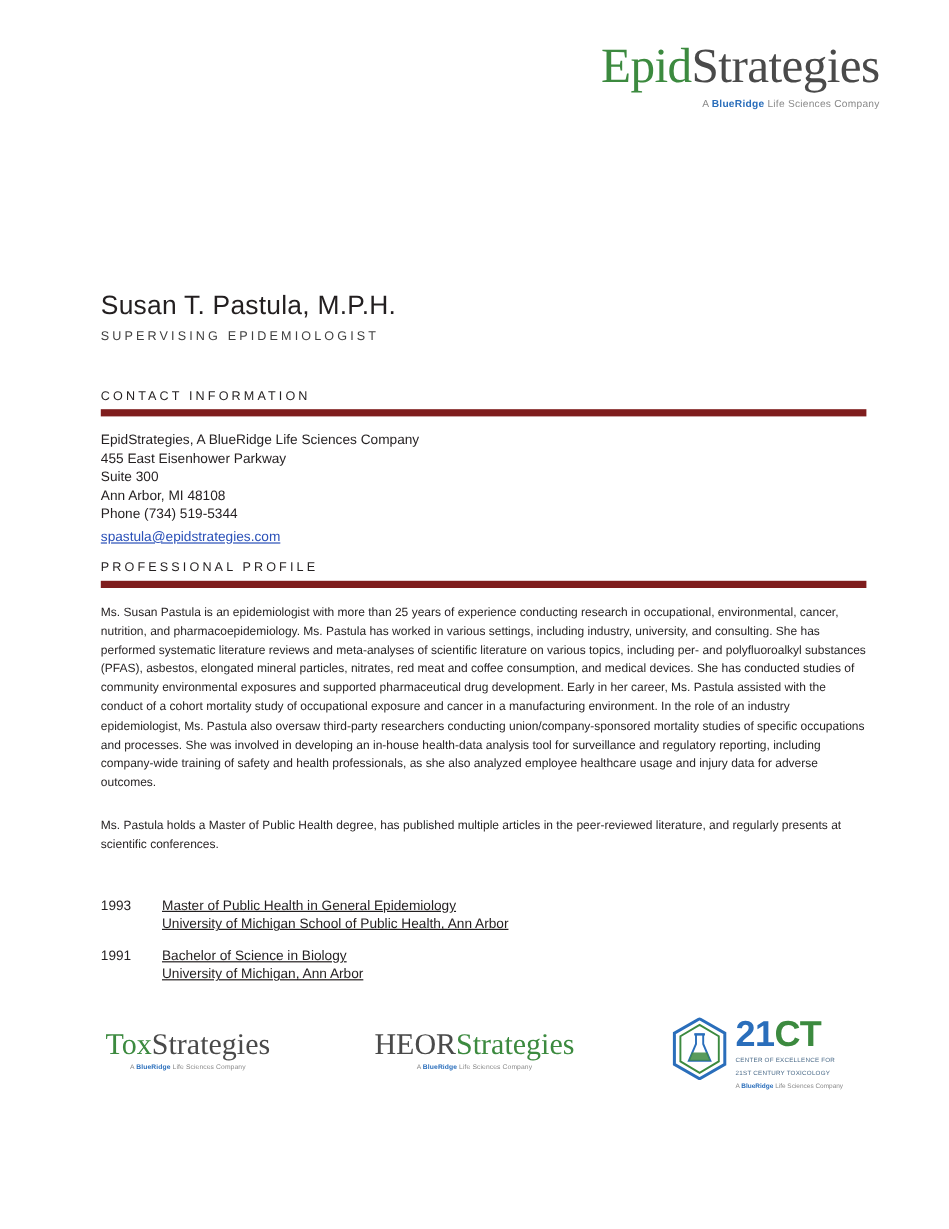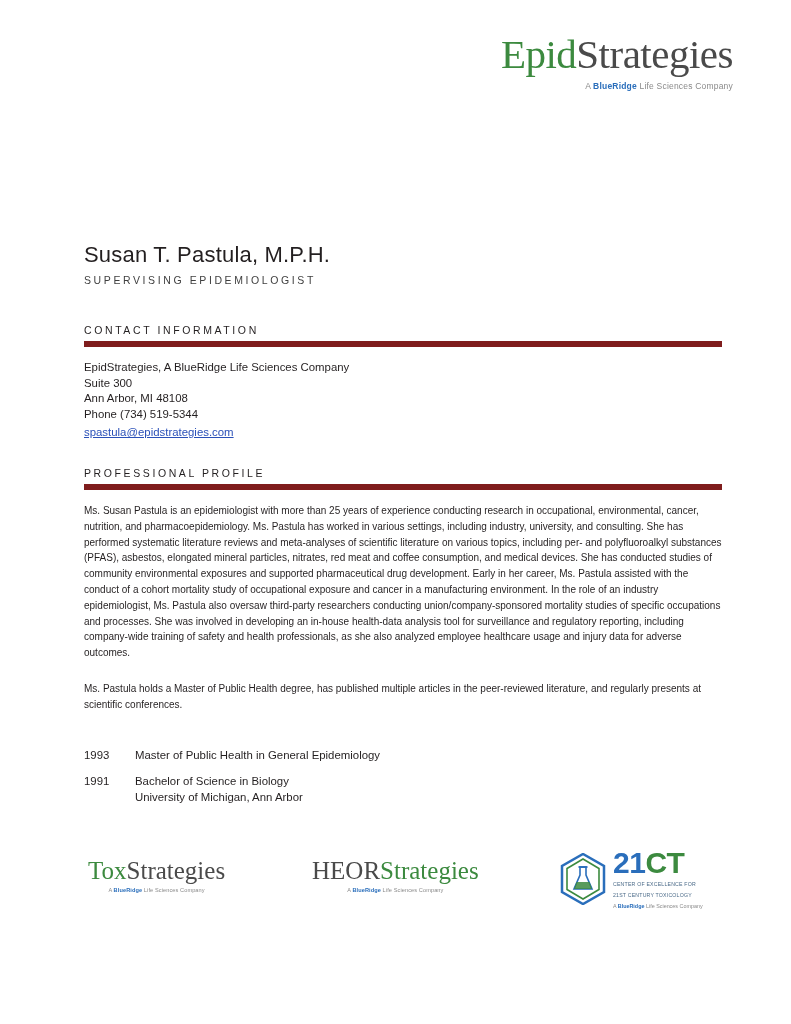--- a/index.html
+++ b/index.html
@@ -117,21 +117,21 @@
     display: flex;
     margin-bottom: 11px;
     font-size: 11.4px;
     line-height: 15.4px;
   }
   .edu-year {
     width: 51px;
     flex: 0 0 51px;
     color: #231f20;
   }
-  .edu-detail { color: #231f20; }
+  .edu-detail { color: #231f20; text-decoration: underline; }
   .edu-detail div { white-space: nowrap; }
 
   
   .footer {
     position: absolute;
     left: 0;
     right: 0;
     bottom: 38px;
     height: 64px;
   }
@@ -154,21 +154,21 @@
   .flogo-tagline {
     margin-top: 5px;
     font-size: 5.6px;
     letter-spacing: 0.1px;
     color: #8a8a8a;
     white-space: nowrap;
   }
   .flogo-tagline .br-blue { color: #2a6ebb; font-weight: bold; }
 
   
-  .ct21-wrap { display: flex; align-items: center; gap: 7px; }
+  .ct21-wrap { display: flex; gap: 7px; }
   .ct21-badge {
     width: 46px; height: 52px;
     position: relative;
   }
   .ct21-text { text-align: left; }
   .ct21-num {
     font-family: "Liberation Sans", sans-serif;
     font-weight: bold;
     font-size: 30px;
     letter-spacing: -0.5px;
@@ -203,38 +203,40 @@
   </div>
 
   <div class="name-block">
     <h1 class="person-name">Susan T. Pastula, M.P.H.</h1>
     <div class="person-title">SUPERVISING EPIDEMIOLOGIST</div>
   </div>
 
   <div class="section" style="top:324px;">
     <div class="section-heading">CONTACT INFORMATION</div>
     <div class="contact-line">EpidStrategies, A BlueRidge Life Sciences Company</div>
+    <div class="contact-line">455 East Eisenhower Parkway</div>
     <div class="contact-line">Suite 300</div>
     <div class="contact-line">Ann Arbor, MI 48108</div>
     <div class="contact-line">Phone (734) 519-5344</div>
     <a class="contact-email" href="#">spastula@epidstrategies.com</a>
   </div>
 
   <div class="section" style="top:467px;">
     <div class="section-heading">PROFESSIONAL PROFILE</div>
     <p class="profile-para">Ms. Susan Pastula is an epidemiologist with more than 25 years of experience conducting research in occupational, environmental, cancer, nutrition, and pharmacoepidemiology. Ms. Pastula has worked in various settings, including industry, university, and consulting. She has performed systematic literature reviews and meta-analyses of scientific literature on various topics, including per- and polyfluoroalkyl substances (PFAS), asbestos, elongated mineral particles, nitrates, red meat and coffee consumption, and medical devices. She has conducted studies of community environmental exposures and supported pharmaceutical drug development. Early in her career, Ms. Pastula assisted with the conduct of a cohort mortality study of occupational exposure and cancer in a manufacturing environment. In the role of an industry epidemiologist, Ms. Pastula also oversaw third-party researchers conducting union/company-sponsored mortality studies of specific occupations and processes. She was involved in developing an in-house health-data analysis tool for surveillance and regulatory reporting, including company-wide training of safety and health professionals, as she also analyzed employee healthcare usage and injury data for adverse outcomes.</p>
     <p class="profile-para">Ms. Pastula holds a Master of Public Health degree, has published multiple articles in the peer-reviewed literature, and regularly presents at scientific conferences.</p>
   </div>
 
   <div class="section" style="top:748px;">
 
     <div class="edu-row">
       <div class="edu-year">1993</div>
       <div class="edu-detail">
         <div>Master of Public Health in General Epidemiology</div>
+        <div>University of Michigan School of Public Health, Ann Arbor</div>
       </div>
     </div>
 
     <div class="edu-row">
       <div class="edu-year">1991</div>
       <div class="edu-detail">
         <div>Bachelor of Science in Biology</div>
         <div>University of Michigan, Ann Arbor</div>
       </div>
     </div>

